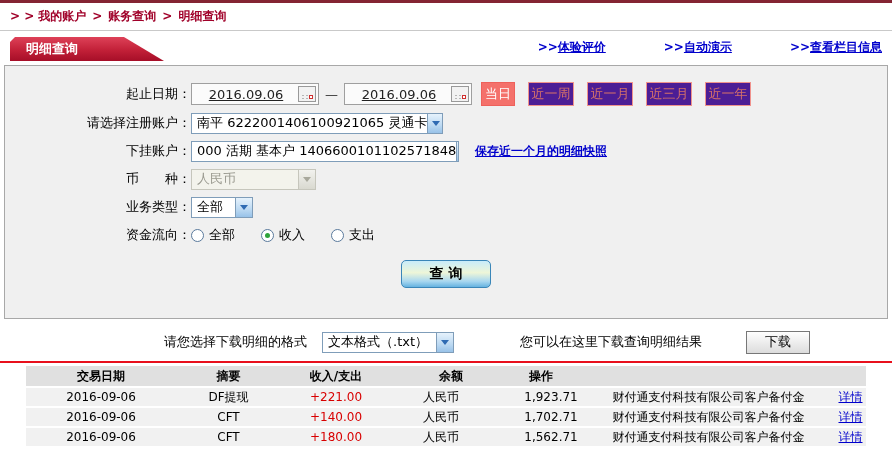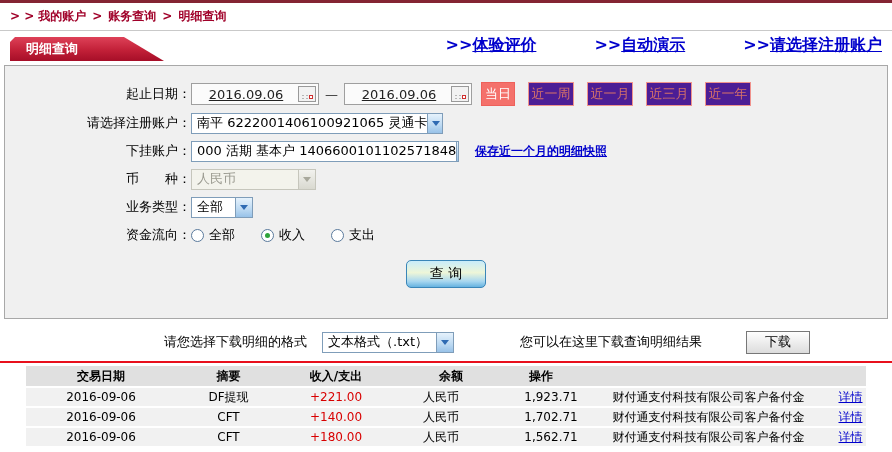--- a/index.html
+++ b/index.html
@@ -12,21 +12,21 @@
                 font-size:12px; font-weight:bold; border-bottom:1px solid #c9c9c9; }
   .breadcrumb .bc-item { margin:0 4px; cursor:pointer; }
   .breadcrumb .bc-sep { margin:0 2px; }
 
   .tabrow { height:30px; display:flex; justify-content:space-between; align-items:flex-end;
             padding:0 4px 0 10px; }
   .tab { width:154px; height:24px; line-height:24px; padding-left:16px;
          background:linear-gradient(180deg,#de4158 0%,#c22038 55%,#a60e28 100%);
          color:#fff; font-weight:bold; font-size:13px;
          clip-path:polygon(0 100%, 0 5px, 5px 0, 74% 0, 100% 100%); }
-  .links { display:flex; gap:58px; font-size:16px; font-weight:bold; padding:0 6px 5px 0; }
+  .links { display:flex; gap:58px; font-size:12px; font-weight:bold; padding:0 6px 5px 0; }
   .hlink { color:#0000cc; cursor:pointer; white-space:nowrap; }
   .hlink .u { text-decoration:underline; }
 
   .panel { margin:4px 4px; height:254px; border:1px solid #a8a8a8; background:#f0f0f0;
            padding-top:16px; }
   .frow { display:flex; align-items:center; height:22px; margin-bottom:6px; font-size:13px; }
   .frow.tall { height:24px; }
   .flabel { width:186px; text-align:right; color:#000; flex-shrink:0; white-space:pre; }
 
   .dinput { width:128px; height:22px; border:1px solid #9f9f9f; background:#fbfbfb;
@@ -63,23 +63,23 @@
   .blink { color:#0000cc; font-size:12px; font-weight:bold; text-decoration:underline;
            margin-left:16px; cursor:pointer; }
 
   .radio-opt { display:flex; align-items:center; margin-right:26px; cursor:pointer; }
   .radio { width:13px; height:13px; border-radius:50%; border:1px solid #5a7a9c; background:#fff;
            margin-right:5px; position:relative; flex-shrink:0; }
   .radio.checked::after { content:''; position:absolute; left:3px; top:3px; width:5px; height:5px;
            border-radius:50%; background:#2fa33a; }
 
   .qrow { text-align:center; margin-top:14px; }
-  .query-btn { width:80px; height:28px; border:1px solid #3a86b8; border-radius:5px;
+  .query-btn { width:90px; height:28px; border:1px solid #3a86b8; border-radius:5px;
            background:linear-gradient(180deg,#c9ecfa 0%,#eef6d8 45%,#a8d7f0 78%,#66b2e0 100%);
-           font-size:14px; font-weight:normal; color:#000; cursor:pointer;
+           font-size:14px; font-weight:bold; color:#000; cursor:pointer;
            font-family:"DejaVu Sans","Liberation Sans",sans-serif; }
 
   .download { height:38px; display:flex; align-items:center; padding-left:164px; font-size:13px; }
   .download .fmt-label { margin-right:15px; }
   .download .hint { margin-left:66px; }
   .dl-btn { margin-left:44px; width:64px; height:23px; border:1px solid #777;
             background:linear-gradient(180deg,#fefefe,#dcdcdc); font-size:13px; cursor:pointer;
             font-family:"DejaVu Sans","Liberation Sans",sans-serif; }
 
   .redline { height:2px; background:#e8101c; margin-bottom:3px; }
@@ -101,21 +101,21 @@
 
   <div class="topbar"></div>
 
   <div class="breadcrumb"><span>&gt; &gt;</span><span class="bc-item">我的账户</span><span class="bc-sep">&gt;</span><span class="bc-item">账务查询</span><span class="bc-sep">&gt;</span><span class="bc-item">明细查询</span></div>
 
   <div class="tabrow">
     <div class="tab">明细查询</div>
     <div class="links">
       <span class="hlink"><span>&gt;&gt;</span><span class="u">体验评价</span></span>
       <span class="hlink"><span>&gt;&gt;</span><span class="u">自动演示</span></span>
-      <span class="hlink"><span>&gt;&gt;</span><span class="u">请选择注册账户</span></span>
+      <span class="hlink"><span>&gt;&gt;</span><span class="u">查看栏目信息</span></span>
     </div>
   </div>
 
   <div class="panel">
 
     <div class="frow tall">
       <div class="flabel">起止日期：</div>
       <div class="dinput">
         <span class="val">2016.09.06</span>
         <span class="cal"><span class="cal-top"></span><span class="cal-grid"></span><span class="cal-dot"></span></span>

